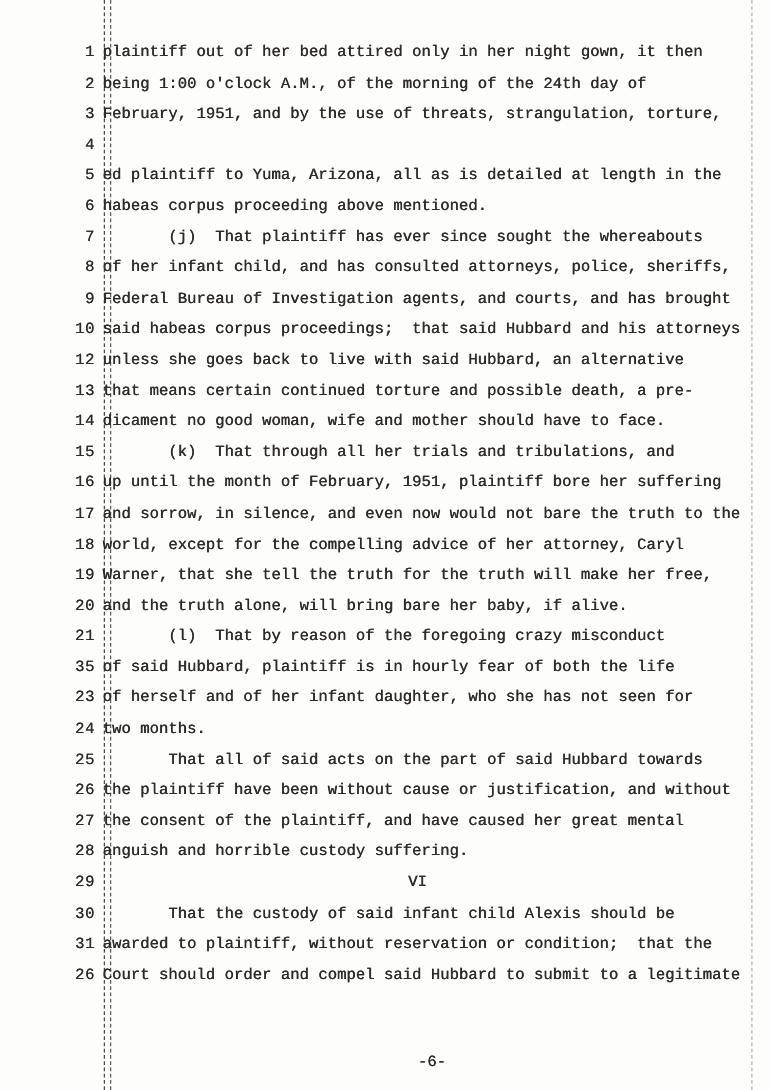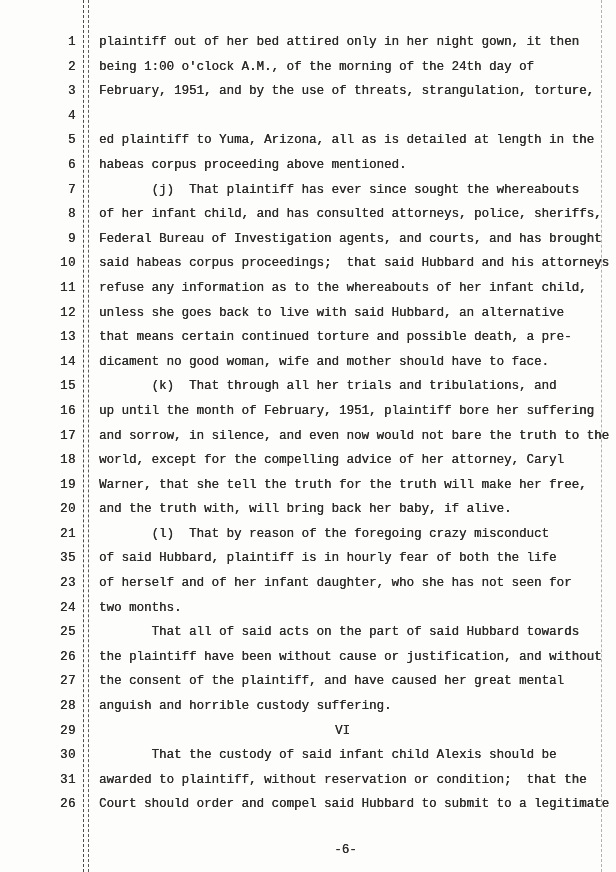--- a/index.html
+++ b/index.html
@@ -41,21 +41,21 @@
   }
   .line-num {
     flex: 0 0 76px;
     width: 76px;
     text-align: right;
     letter-spacing: 0.5px;
     text-shadow: 0.3px 0 0 currentColor;
   }
   .line-text {
     flex: 1;
-    margin-left: 23px;
+    margin-left: 6px;
     white-space: pre;
     text-shadow: 0.3px 0 0 currentColor;
   }
   .line-row.center .line-text {
     text-align: center;
     white-space: normal;
     margin-right: 30px;
   }
   .footer {
     position: absolute;
@@ -110,24 +110,20 @@
       </div>
       <div class="line-row">
         <span class="line-num">9</span>
         <span class="line-text">Federal Bureau of Investigation agents, and courts, and has brought</span>
       </div>
       <div class="line-row">
         <span class="line-num">10</span>
         <span class="line-text">said habeas corpus proceedings;  that said Hubbard and his attorneys</span>
       </div>
       <div class="line-row">
-        <span class="line-num">11</span>
-        <span class="line-text">refuse any information as to the whereabouts of her infant child,</span>
-      </div>
-      <div class="line-row">
         <span class="line-num">12</span>
         <span class="line-text">unless she goes back to live with said Hubbard, an alternative</span>
       </div>
       <div class="line-row">
         <span class="line-num">13</span>
         <span class="line-text">that means certain continued torture and possible death, a pre-</span>
       </div>
       <div class="line-row">
         <span class="line-num">14</span>
         <span class="line-text">dicament no good woman, wife and mother should have to face.</span>
@@ -147,21 +143,21 @@
       <div class="line-row">
         <span class="line-num">18</span>
         <span class="line-text">world, except for the compelling advice of her attorney, Caryl</span>
       </div>
       <div class="line-row">
         <span class="line-num">19</span>
         <span class="line-text">Warner, that she tell the truth for the truth will make her free,</span>
       </div>
       <div class="line-row">
         <span class="line-num">20</span>
-        <span class="line-text">and the truth with, will bring back her baby, if alive.</span>
+        <span class="line-text">and the truth alone, will bring bare her baby, if alive.</span>
       </div>
       <div class="line-row">
         <span class="line-num">21</span>
         <span class="line-text">       (l)  That by reason of the foregoing crazy misconduct</span>
       </div>
       <div class="line-row">
         <span class="line-num">35</span>
         <span class="line-text">of said Hubbard, plaintiff is in hourly fear of both the life</span>
       </div>
       <div class="line-row">

